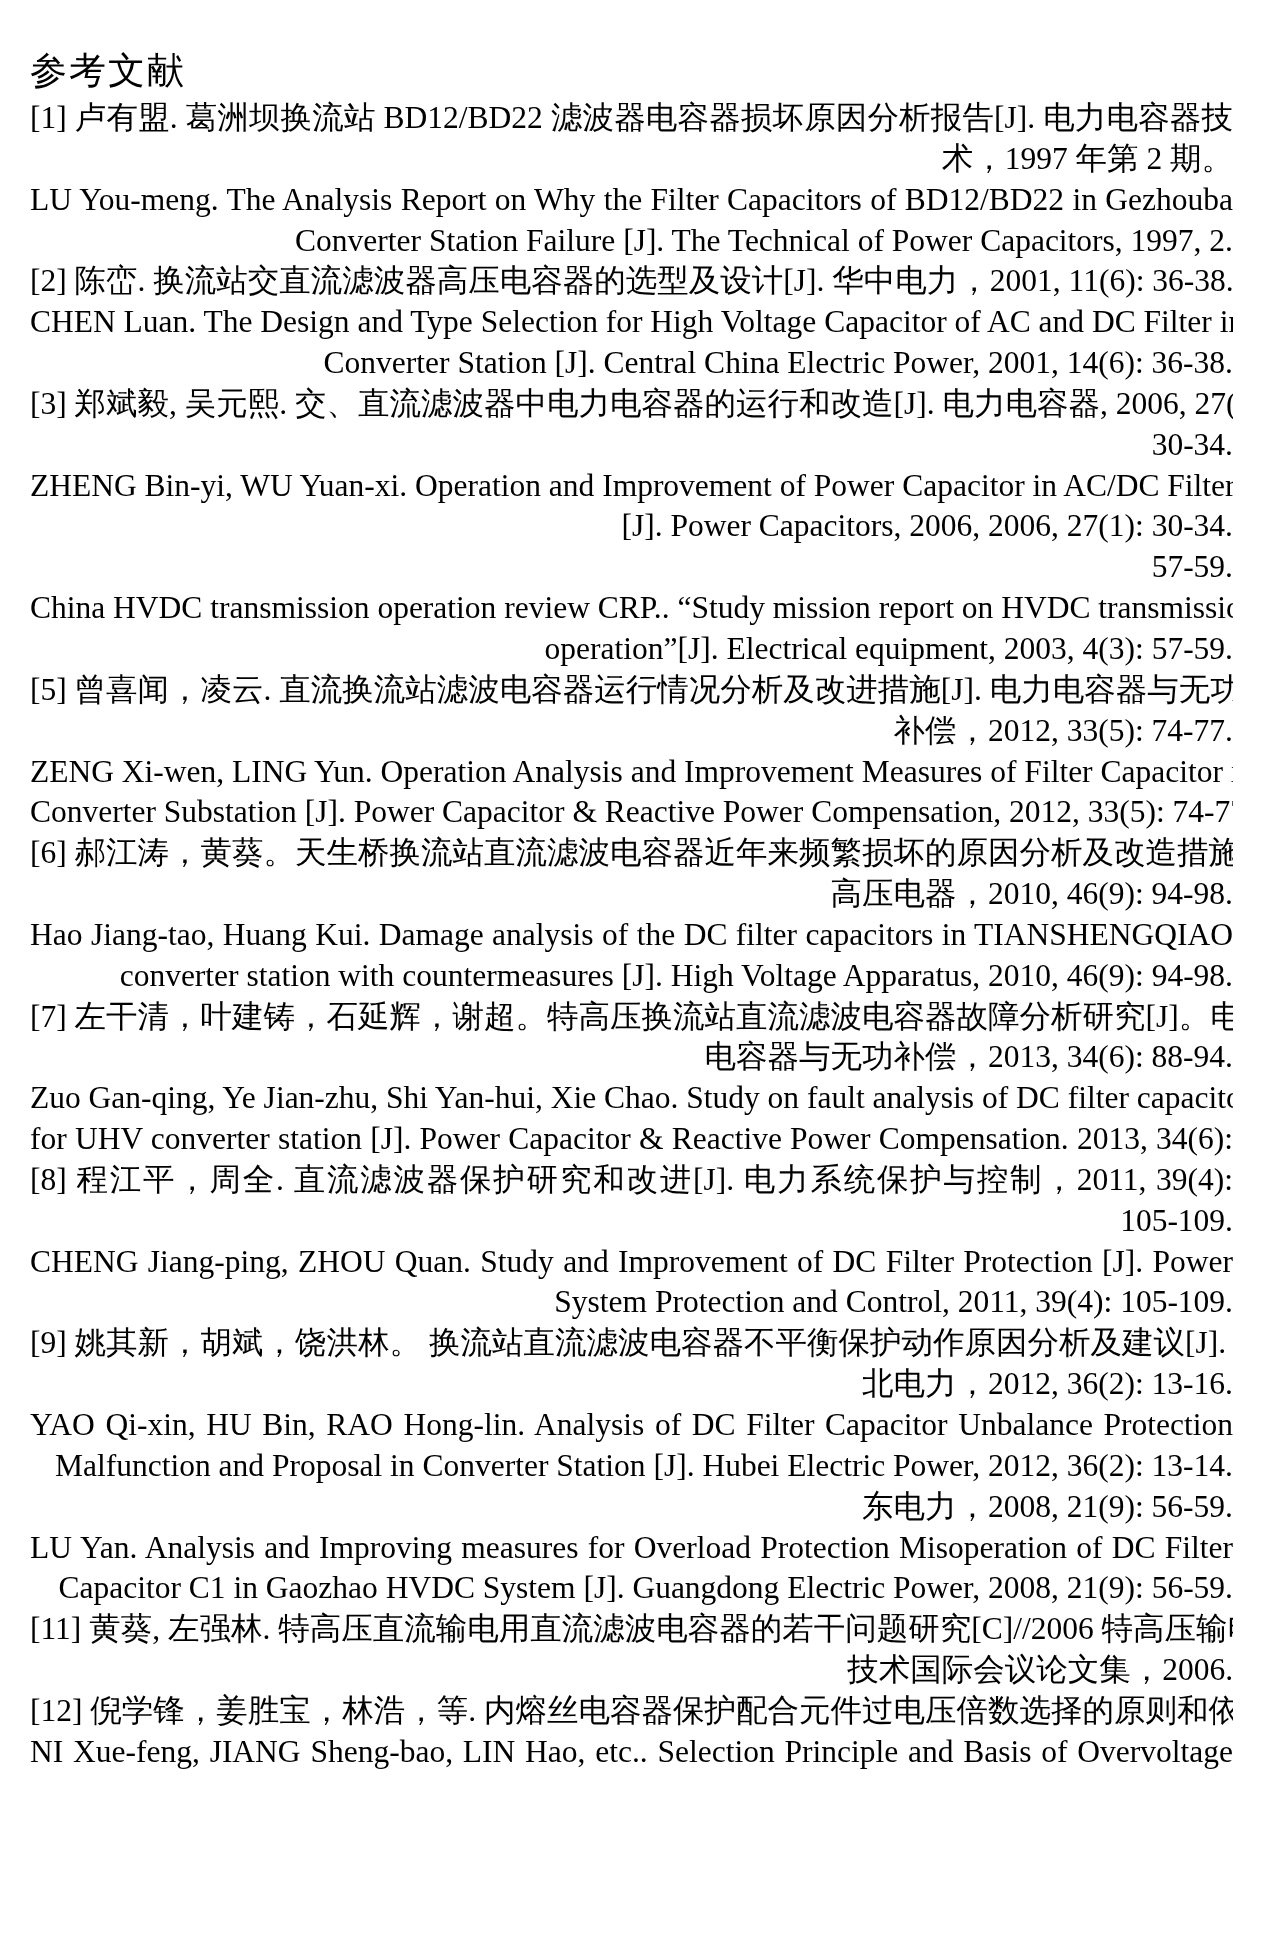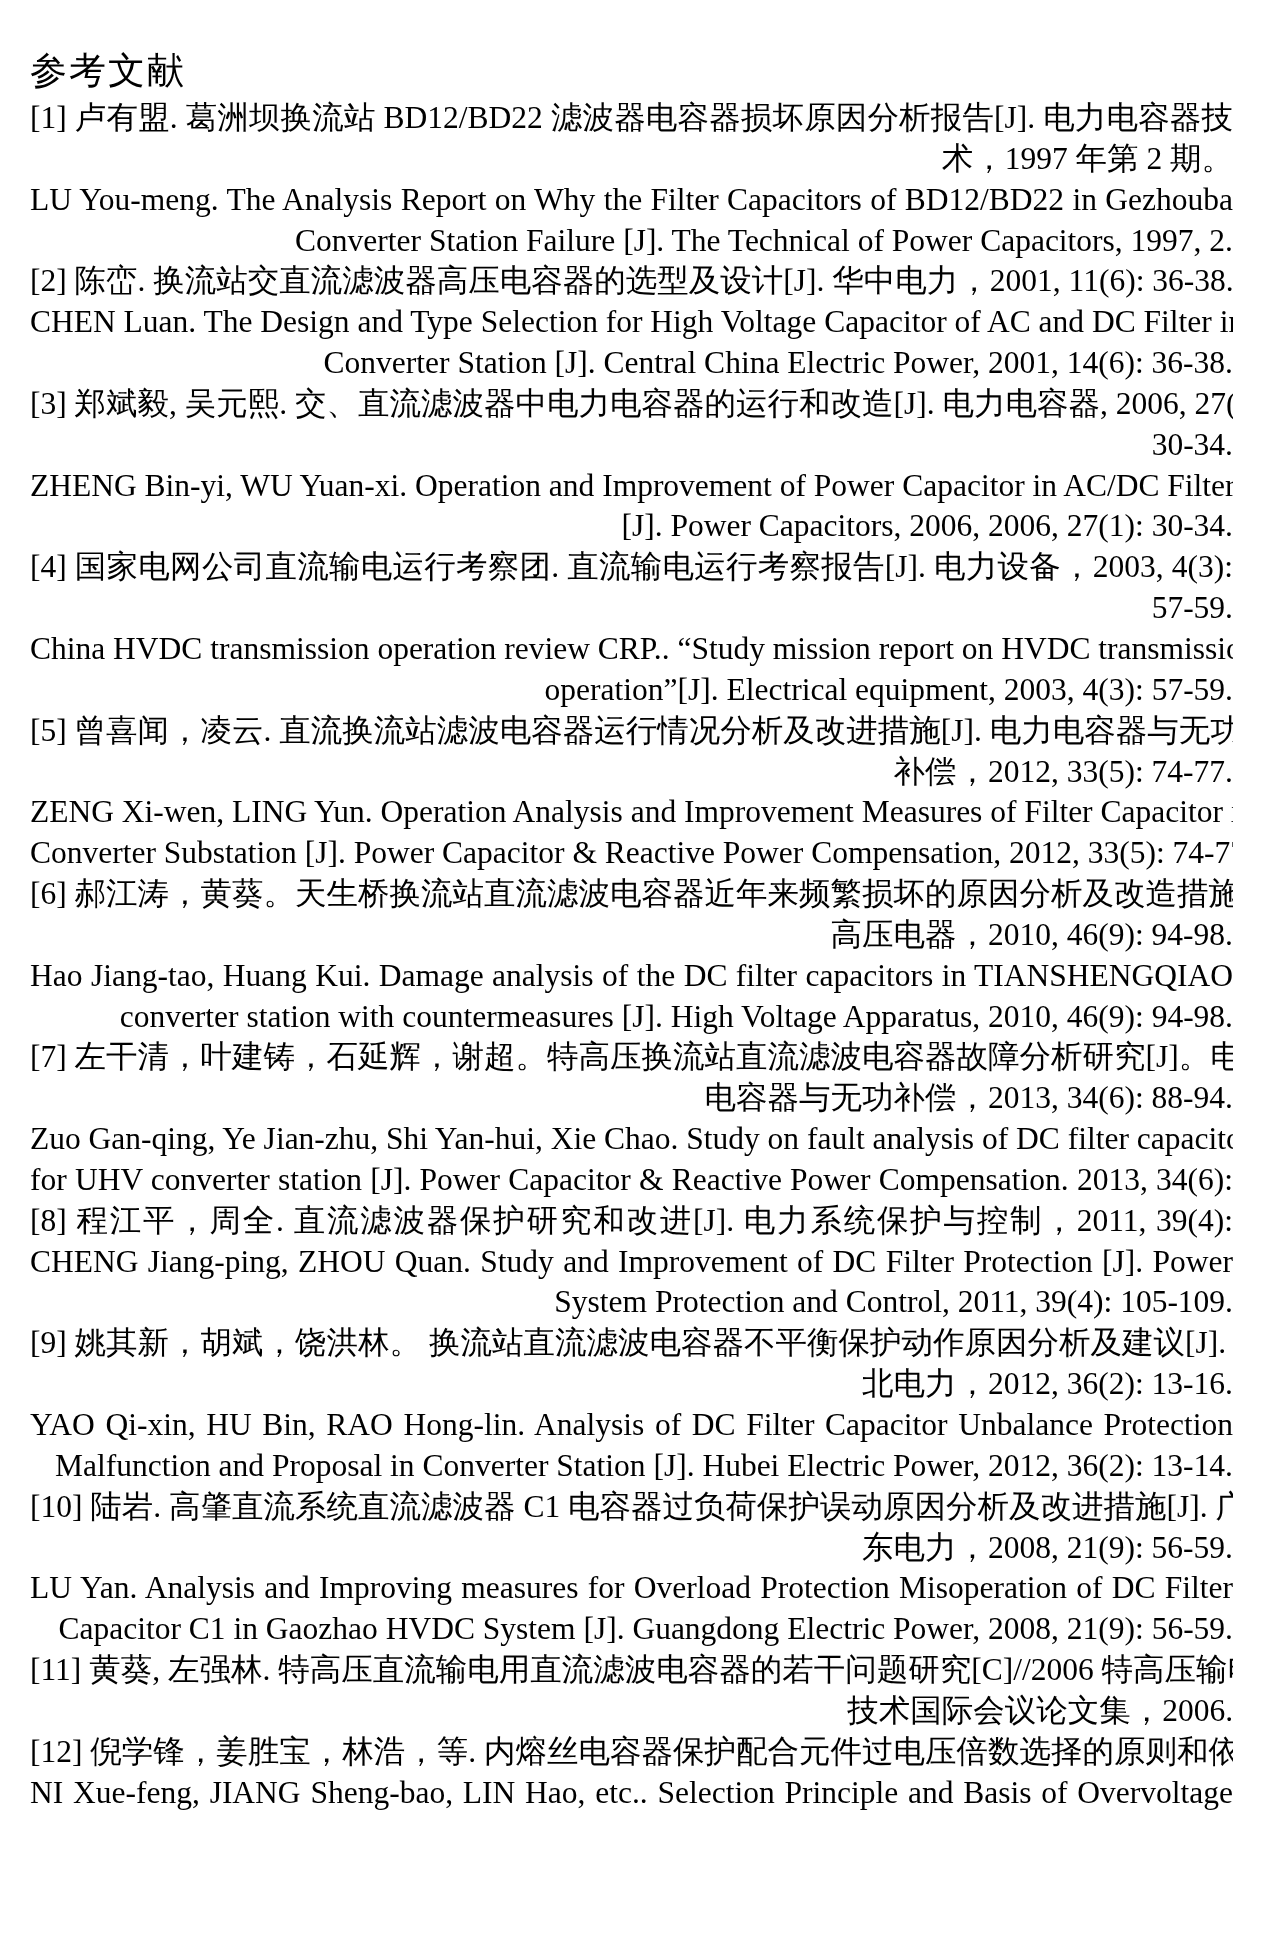--- a/index.html
+++ b/index.html
@@ -64,44 +64,43 @@
       <div class="line">术，1997 年第 2 期。</div>
       <div class="line j">LU You-meng. The Analysis Report on Why the Filter Capacitors of BD12/BD22 in Gezhouba</div>
       <div class="line">Converter Station Failure [J]. The Technical of Power Capacitors, 1997, 2.</div>
       <div class="line">[2] 陈峦. 换流站交直流滤波器高压电容器的选型及设计[J]. 华中电力，2001, 11(6): 36-38.</div>
       <div class="line j">CHEN Luan. The Design and Type Selection for High Voltage Capacitor of AC and DC Filter in</div>
       <div class="line">Converter Station [J]. Central China Electric Power, 2001, 14(6): 36-38.</div>
       <div class="line j">[3] 郑斌毅, 吴元熙. 交、直流滤波器中电力电容器的运行和改造[J]. 电力电容器, 2006, 27(1):</div>
       <div class="line">30-34.</div>
       <div class="line j">ZHENG Bin-yi, WU Yuan-xi. Operation and Improvement of Power Capacitor in AC/DC Filter</div>
       <div class="line">[J]. Power Capacitors, 2006, 2006, 27(1): 30-34.</div>
-      <div class="line j">[4] 国家电网公司直流输电运行考察团. 直流输电运行考察报告[J]. 电力设备，2003, 4(3):</div>
       <div class="line">57-59.</div>
       <div class="line j">China HVDC transmission operation review CRP.. “Study mission report on HVDC transmission</div>
       <div class="line">operation”[J]. Electrical equipment, 2003, 4(3): 57-59.</div>
       <div class="line j">[5] 曾喜闻，凌云. 直流换流站滤波电容器运行情况分析及改进措施[J]. 电力电容器与无功</div>
       <div class="line">补偿，2012, 33(5): 74-77.</div>
       <div class="line j">ZENG Xi-wen, LING Yun. Operation Analysis and Improvement Measures of Filter Capacitor in</div>
       <div class="line">Converter Substation [J]. Power Capacitor &amp; Reactive Power Compensation, 2012, 33(5): 74-77.</div>
       <div class="line j">[6] 郝江涛，黄葵。天生桥换流站直流滤波电容器近年来频繁损坏的原因分析及改造措施[J].</div>
       <div class="line">高压电器，2010, 46(9): 94-98.</div>
       <div class="line j">Hao Jiang-tao, Huang Kui. Damage analysis of the DC filter capacitors in TIANSHENGQIAO</div>
       <div class="line">converter station with countermeasures [J]. High Voltage Apparatus, 2010, 46(9): 94-98.</div>
       <div class="line j">[7] 左干清，叶建铸，石延辉，谢超。特高压换流站直流滤波电容器故障分析研究[J]。电力</div>
       <div class="line">电容器与无功补偿，2013, 34(6): 88-94.</div>
       <div class="line j">Zuo Gan-qing, Ye Jian-zhu, Shi Yan-hui, Xie Chao. Study on fault analysis of DC filter capacitor</div>
       <div class="line j">for UHV converter station [J]. Power Capacitor &amp; Reactive Power Compensation. 2013, 34(6):</div>
       <div class="line j">[8] 程江平，周全. 直流滤波器保护研究和改进[J]. 电力系统保护与控制，2011, 39(4):</div>
+      <div class="line">105-109.</div>
       <div class="line j">CHENG Jiang-ping, ZHOU Quan. Study and Improvement of DC Filter Protection [J]. Power</div>
       <div class="line">System Protection and Control, 2011, 39(4): 105-109.</div>
       <div class="line j">[9] 姚其新，胡斌，饶洪林。 换流站直流滤波电容器不平衡保护动作原因分析及建议[J]. 湖</div>
       <div class="line">北电力，2012, 36(2): 13-16.</div>
       <div class="line j">YAO Qi-xin, HU Bin, RAO Hong-lin. Analysis of DC Filter Capacitor Unbalance Protection</div>
       <div class="line">Malfunction and Proposal in Converter Station [J]. Hubei Electric Power, 2012, 36(2): 13-14.</div>
-      <div class="line j">[10] 陆岩. 高肇直流系统直流滤波器 C1 电容器过负荷保护误动原因分析及改进措施[J]. 广</div>
       <div class="line">东电力，2008, 21(9): 56-59.</div>
       <div class="line j">LU Yan. Analysis and Improving measures for Overload Protection Misoperation of DC Filter</div>
       <div class="line">Capacitor C1 in Gaozhao HVDC System [J]. Guangdong Electric Power, 2008, 21(9): 56-59.</div>
       <div class="line j">[11] 黄葵, 左强林. 特高压直流输电用直流滤波电容器的若干问题研究[C]//2006 特高压输电</div>
       <div class="line">技术国际会议论文集，2006.</div>
       <div class="line j">[12] 倪学锋，姜胜宝，林浩，等. 内熔丝电容器保护配合元件过电压倍数选择的原则和依据</div>
       <div class="line j">NI Xue-feng, JIANG Sheng-bao, LIN Hao, etc.. Selection Principle and Basis of Overvoltage</div>
     </div>
 
   <div class="page-number">8</div>

